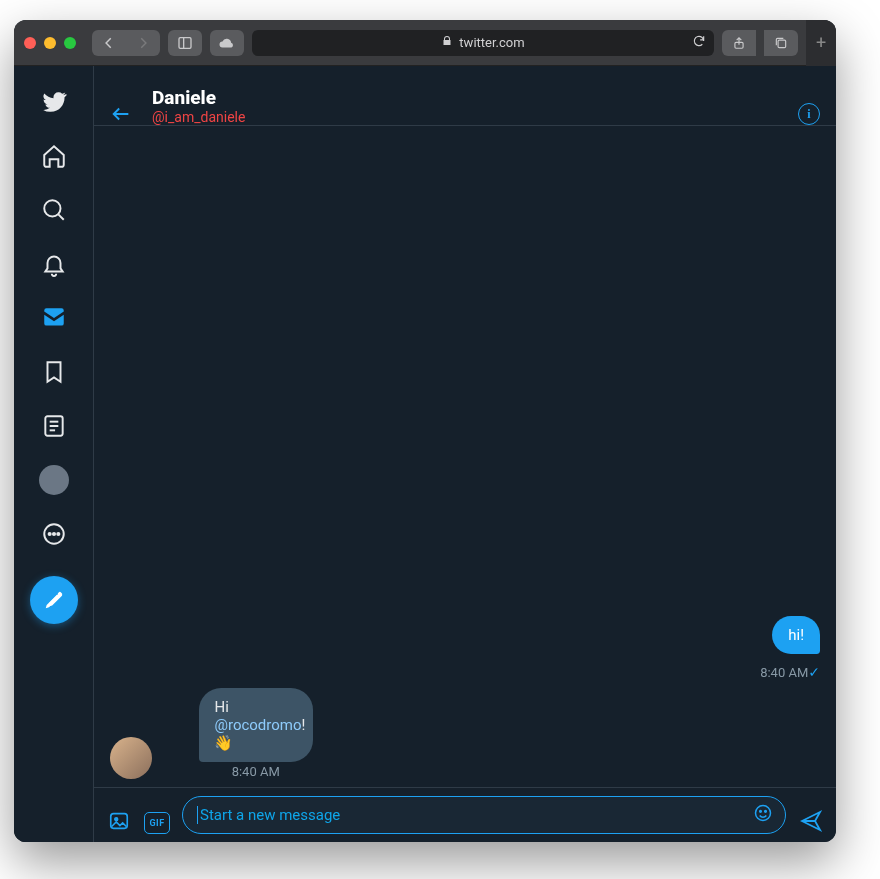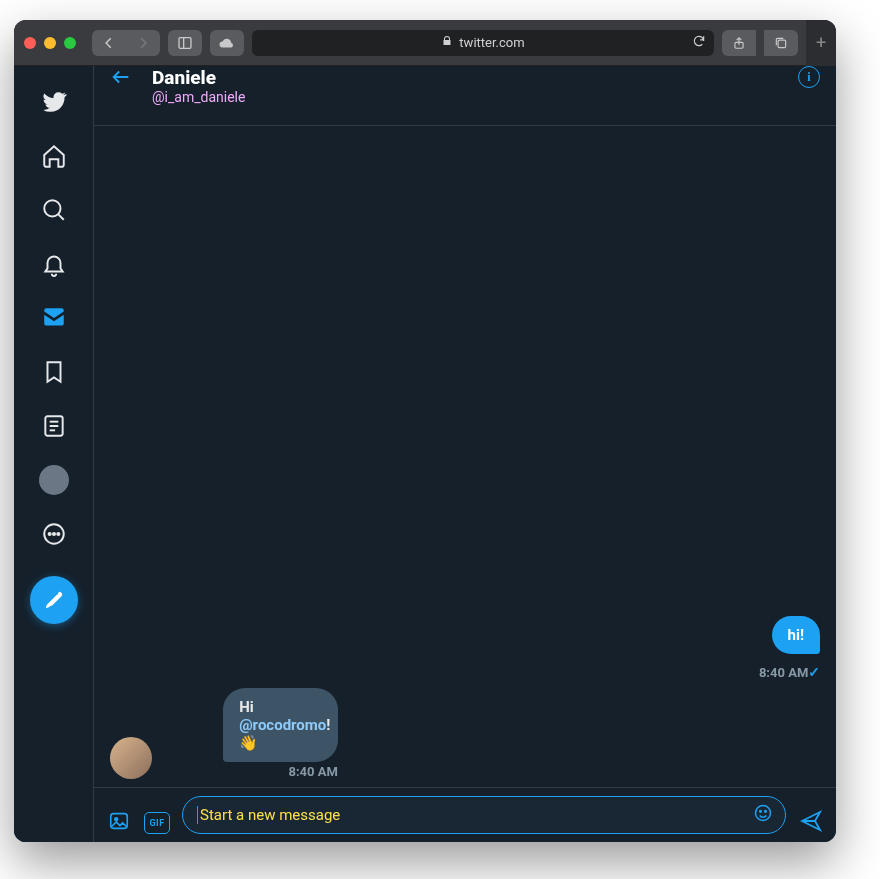--- a/index.html
+++ b/index.html
@@ -101,39 +101,38 @@
   }
   .compose-btn svg{width:22px;height:22px;}
   .avatar-small{
     width:30px;height:30px;border-radius:50%;
     background:#6b7785;
   }
   .main{ flex:1; display:flex; flex-direction:column; min-width:0;}
   .dm-header{
     height:60px;
     display:flex;
-    align-items:flex-start;
+    align-items:flex-end;
     padding:0 16px;
     border-bottom:1px solid #2f3b47;
     gap:20px;
   }
   .back-arrow{ color:#1da1f2; width:22px;height:22px; cursor:pointer;}
   .dm-title-block{ flex:1; }
   .dm-title{ color:#fff; font-weight:800; font-size:19px;}
-  .dm-handle{ color:#f0abfc; font-size:14px;}
+  .dm-handle{ color:#ef4444; font-size:14px;}
   .info-btn{ color:#1da1f2; width:22px;height:22px; border:1.5px solid #1da1f2; border-radius:50%; display:flex;align-items:center;justify-content:center; font-size:12px; font-weight:600; font-family:serif;}
   .conversation{
     flex:1;
     display:flex;
     flex-direction:column;
     justify-content:flex-end;
     padding:12px 16px 8px 16px;
     gap:8px;
     overflow:hidden;
-    font-weight:bold;
   }
   .msg-row{ display:flex; align-items:flex-end; gap:8px;}
   .msg-row.out{ justify-content:flex-end; flex-direction:column; align-items:flex-end;}
   .msg-row.in{ justify-content:flex-start; }
   .bubble{
     padding:10px 16px;
     border-radius:22px;
     font-size:15px;
     max-width:70%;
   }
@@ -143,21 +142,21 @@
     border-bottom-right-radius:4px;
   }
   .bubble.in{
     background:#3d5466;
     color:#e6e8ea;
     border-bottom-left-radius:4px;
   }
   .bubble .mention{ color:#8ecbfb; }
   .meta{ color:#8899a6; font-size:13px; display:flex; align-items:center; margin-top:2px;}
   .meta .check{ color:#1da1f2; font-size:14px;}
-  .in-block{ display:flex; flex-direction:column; align-items:flex-end;padding-left:14px;}
+  .in-block{ display:flex; flex-direction:column; align-items:center;padding-left:14px;}
   .in-avatar{
     width:42px;height:42px;border-radius:50%;
     background:linear-gradient(135deg,#d9b38c,#8b6f5c);
     flex-shrink:0;
   }
   .composer{
     border-top:1px solid #2f3b47;
     padding:8px 12px;
     display:flex;
     align-items:flex-end;
@@ -186,21 +185,21 @@
     display:flex;
     align-items:center;
     padding:0 14px;
     color:#8899a6;
     font-size:15px;
     position:relative;
   }
   .comp-input .caret{
     width:1px;height:18px;background:#1da1f2;margin-right:2px;
   }
-  .comp-input .placeholder{ color:#fde047; }
+  .comp-input .placeholder{ color:#0ea5e9; }
   .comp-input .emoji{ position:absolute; right:12px; color:#1da1f2;}
   .send-btn{ color:#1da1f2; }
 </style>
 </head>
 <body>
 
 <div class="window">
 
   <div class="titlebar">
     <div class="traffic">

